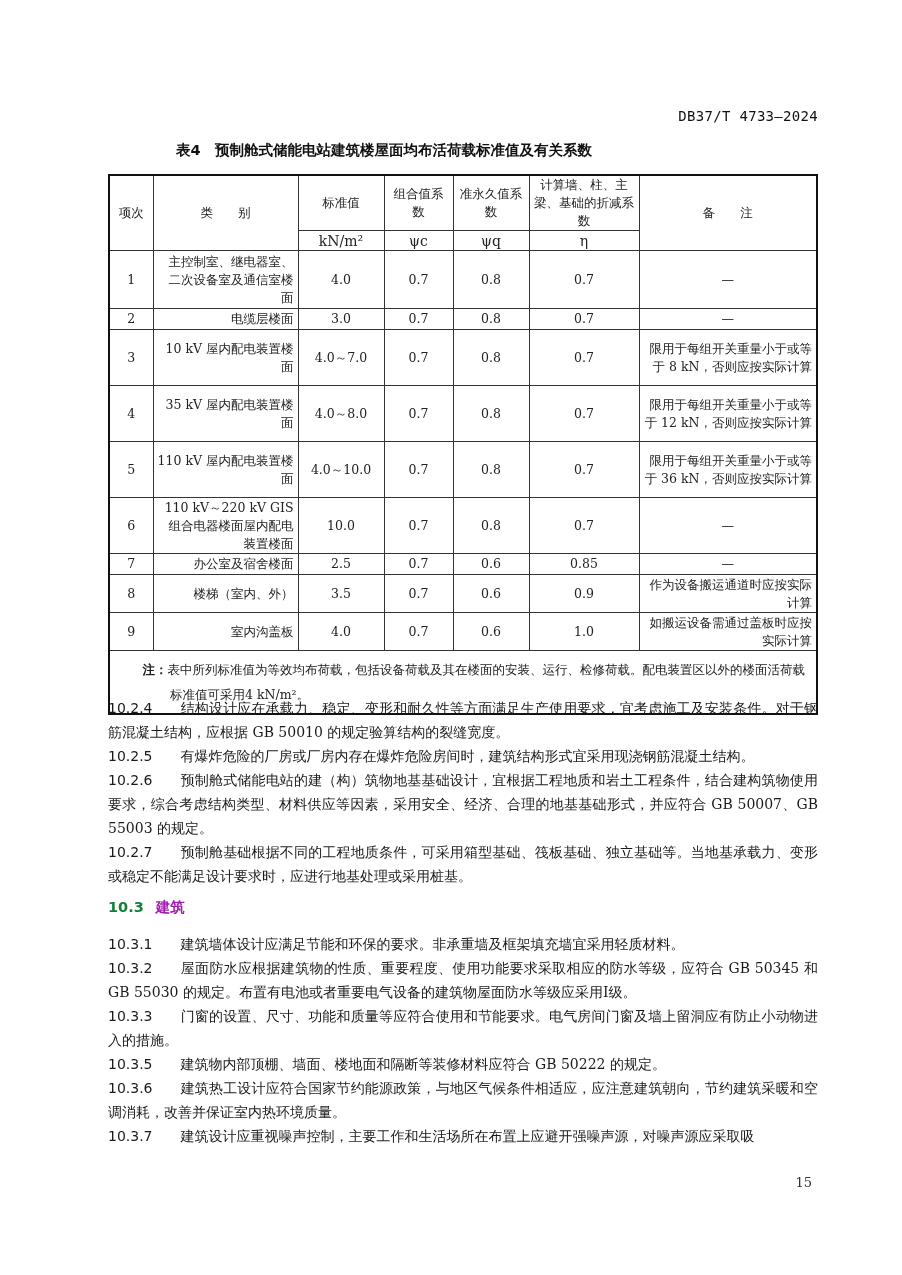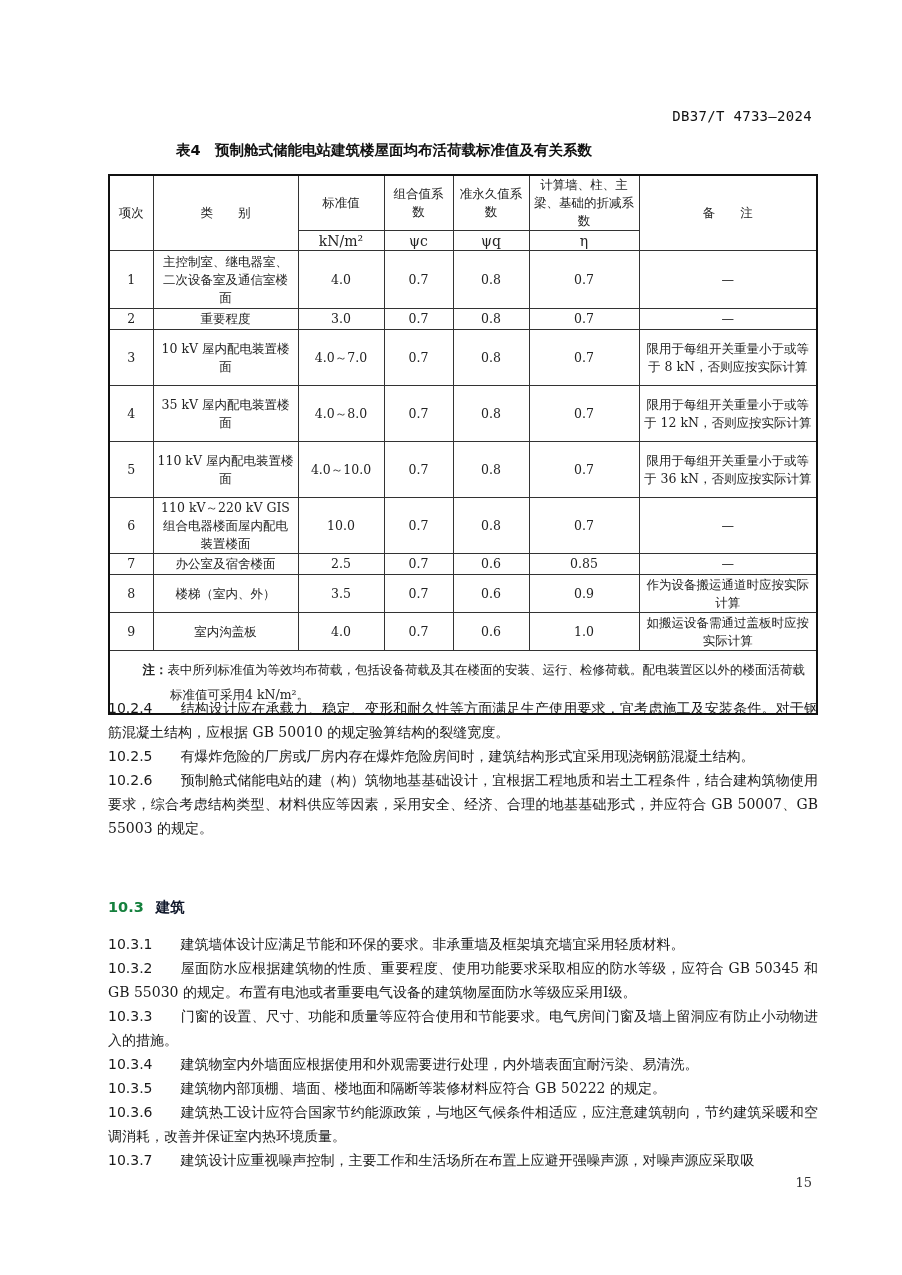--- a/index.html
+++ b/index.html
@@ -1,36 +1,36 @@
 <!DOCTYPE html>
 <html><head>
 <meta charset="utf-8">
 <style>
   html, body { margin: 0; padding: 0; background: #ffffff; }
   body { width: 902px; height: 1275px; position: relative; overflow: hidden;
          font-family: "DejaVu Serif", "Liberation Serif", serif; color: #1a1a1a; }
-  .std-code { position: absolute; top: 108px; right: 90px; font-family: "DejaVu Sans Mono", "Liberation Mono", monospace;
+  .std-code { position: absolute; top: 108px; right: 84px; font-family: "DejaVu Sans Mono", "Liberation Mono", monospace;
               font-size: 14px; letter-spacing: 0.3px; color: #111; }
   .table-title { position: absolute; top: 141px; left: 0; width: 768px; text-align: center;
                  font-family: "DejaVu Sans", "Liberation Sans", sans-serif; font-weight: bold; font-size: 14.5px; color: #111; }
   table.load-table { position: absolute; top: 174px; left: 108px; width: 708px; border-collapse: collapse;
                      font-size: 12.5px; color: #222; table-layout: fixed; }
   table.load-table td, table.load-table th { border: 1px solid #333; padding: 0 4px; font-weight: normal; vertical-align: middle; line-height: 18px; }
   table.load-table { border: 2px solid #111; }
   .c { text-align: center; }
-  .l { text-align: center; }
+  .l { text-align: right; }
   .sym { font-size: 14px; }
   .note-cell { padding: 6px 8px 6px 38px !important; line-height: 25px !important; text-indent: -2.2em; padding-left: 60px !important; }
   .note-label { font-weight: bold; }
   .body-text { position: absolute; left: 108px; width: 710px; font-size: 14px; line-height: 24px; color: #1a1a1a; }
   .para { margin: 0; text-align: justify; }
   .clause { font-family: "DejaVu Sans", "Liberation Sans", sans-serif; margin-right: 28px; }
   .section-heading { position: absolute; left: 108px; top: 898px; font-size: 14.5px; font-family: "DejaVu Sans", "Liberation Sans", sans-serif; }
   .section-num { color: #15803d; font-weight: bold; margin-right: 12px; }
-  .section-title { font-weight: bold; color: #0f172a; }
+  .section-title { font-weight: bold; color: #a21caf; }
   .page-number { position: absolute; top: 1175px; right: 90px; font-size: 13px; color: #333; margin-left: 12px; }
 </style>
 </head>
 <body>
 
 <div class="std-code">DB37/T 4733—2024</div>
 <div class="table-title">表4　预制舱式储能电站建筑楼屋面均布活荷载标准值及有关系数</div>
 
 <table class="load-table">
   <colgroup>
@@ -62,21 +62,21 @@
     <td class="c">1</td>
     <td class="l">主控制室、继电器室、二次设备室及通信室楼面</td>
     <td class="c">4.0</td>
     <td class="c">0.7</td>
     <td class="c">0.8</td>
     <td class="c">0.7</td>
     <td class="c">—</td>
   </tr>
   <tr style="height:21px">
     <td class="c">2</td>
-    <td class="l">重要程度</td>
+    <td class="l">电缆层楼面</td>
     <td class="c">3.0</td>
     <td class="c">0.7</td>
     <td class="c">0.8</td>
     <td class="c">0.7</td>
     <td class="c">—</td>
   </tr>
   <tr style="height:56px">
     <td class="c">3</td>
     <td class="l">10 kV 屋内配电装置楼面</td>
     <td class="c">4.0～7.0</td>
@@ -142,29 +142,29 @@
   <tr style="height:52px">
     <td colspan="7" class="note-cell"><span class="note-label">注：</span><span>表中所列标准值为等效均布荷载，包括设备荷载及其在楼面的安装、运行、检修荷载。配电装置区以外的楼面活荷载标准值可采用4 kN/m²。</span></td>
   </tr>
 </tbody>
   </table>
 
 <div class="body-text" style="top:696px;">
   <p class="para"><span class="clause">10.2.4</span><span>结构设计应在承载力、稳定、变形和耐久性等方面满足生产使用要求，宜考虑施工及安装条件。对于钢筋混凝土结构，应根据 GB 50010 的规定验算结构的裂缝宽度。</span></p>
   <p class="para"><span class="clause">10.2.5</span><span>有爆炸危险的厂房或厂房内存在爆炸危险房间时，建筑结构形式宜采用现浇钢筋混凝土结构。</span></p>
   <p class="para"><span class="clause">10.2.6</span><span>预制舱式储能电站的建（构）筑物地基基础设计，宜根据工程地质和岩土工程条件，结合建构筑物使用要求，综合考虑结构类型、材料供应等因素，采用安全、经济、合理的地基基础形式，并应符合 GB 50007、GB 55003 的规定。</span></p>
+  <p class="para"><span class="clause">10.2.7</span><span>预制舱基础根据不同的工程地质条件，可采用箱型基础、筏板基础、独立基础等。当地基承载力、变形或稳定不能满足设计要求时，应进行地基处理或采用桩基。</span></p>
 </div>
 
 <div class="section-heading">
   <span class="section-num">10.3</span><span class="section-title">建筑</span>
 </div>
 
 <div class="body-text" style="top:932px;">
   <p class="para"><span class="clause">10.3.1</span><span>建筑墙体设计应满足节能和环保的要求。非承重墙及框架填充墙宜采用轻质材料。</span></p>
   <p class="para"><span class="clause">10.3.2</span><span>屋面防水应根据建筑物的性质、重要程度、使用功能要求采取相应的防水等级，应符合 GB 50345 和 GB 55030 的规定。布置有电池或者重要电气设备的建筑物屋面防水等级应采用Ⅰ级。</span></p>
   <p class="para"><span class="clause">10.3.3</span><span>门窗的设置、尺寸、功能和质量等应符合使用和节能要求。电气房间门窗及墙上留洞应有防止小动物进入的措施。</span></p>
-  <p class="para"><span class="clause">10.3.4</span><span>建筑物室内外墙面应根据使用和外观需要进行处理，内外墙表面宜耐污染、易清洗。</span></p>
   <p class="para"><span class="clause">10.3.5</span><span>建筑物内部顶棚、墙面、楼地面和隔断等装修材料应符合 GB 50222 的规定。</span></p>
   <p class="para"><span class="clause">10.3.6</span><span>建筑热工设计应符合国家节约能源政策，与地区气候条件相适应，应注意建筑朝向，节约建筑采暖和空调消耗，改善并保证室内热环境质量。</span></p>
   <p class="para"><span class="clause">10.3.7</span><span>建筑设计应重视噪声控制，主要工作和生活场所在布置上应避开强噪声源，对噪声源应采取吸</span></p>
 </div>
 
 <div class="page-number">15</div>
 
 </body></html>

